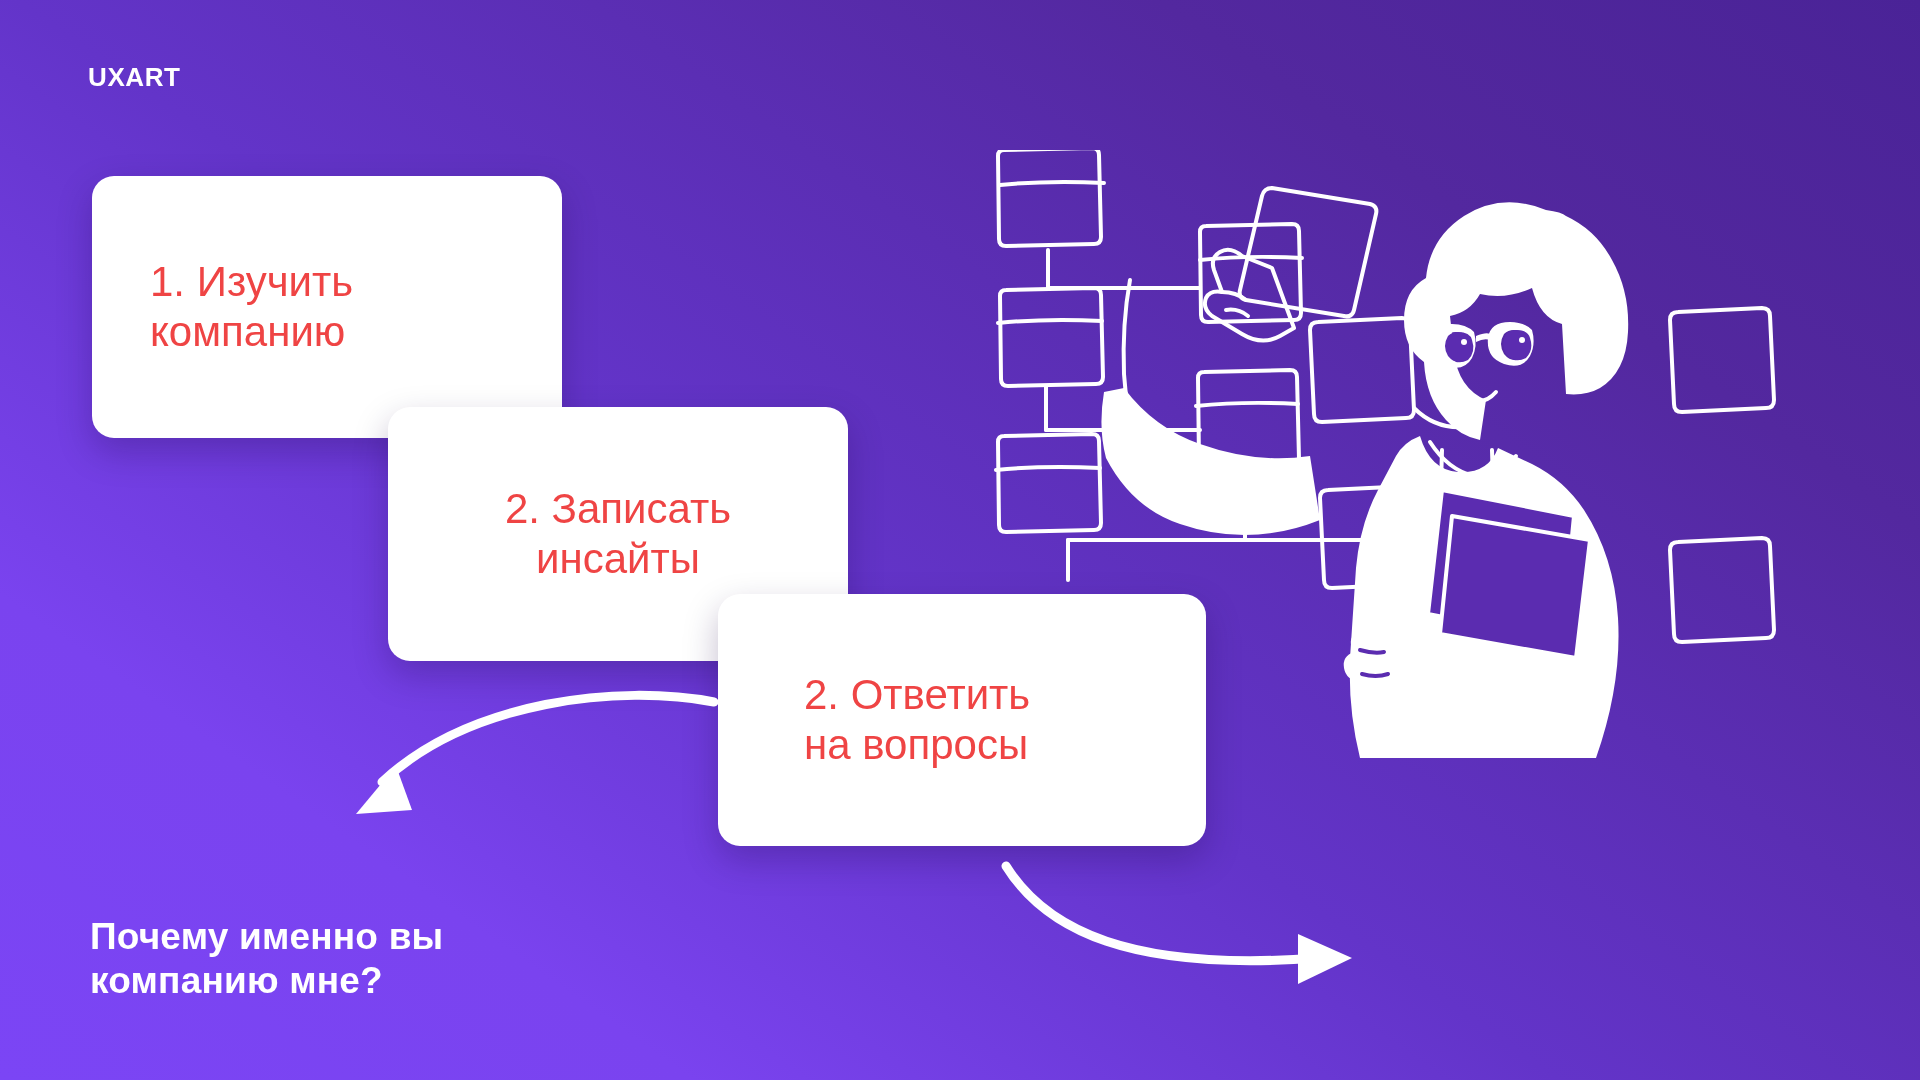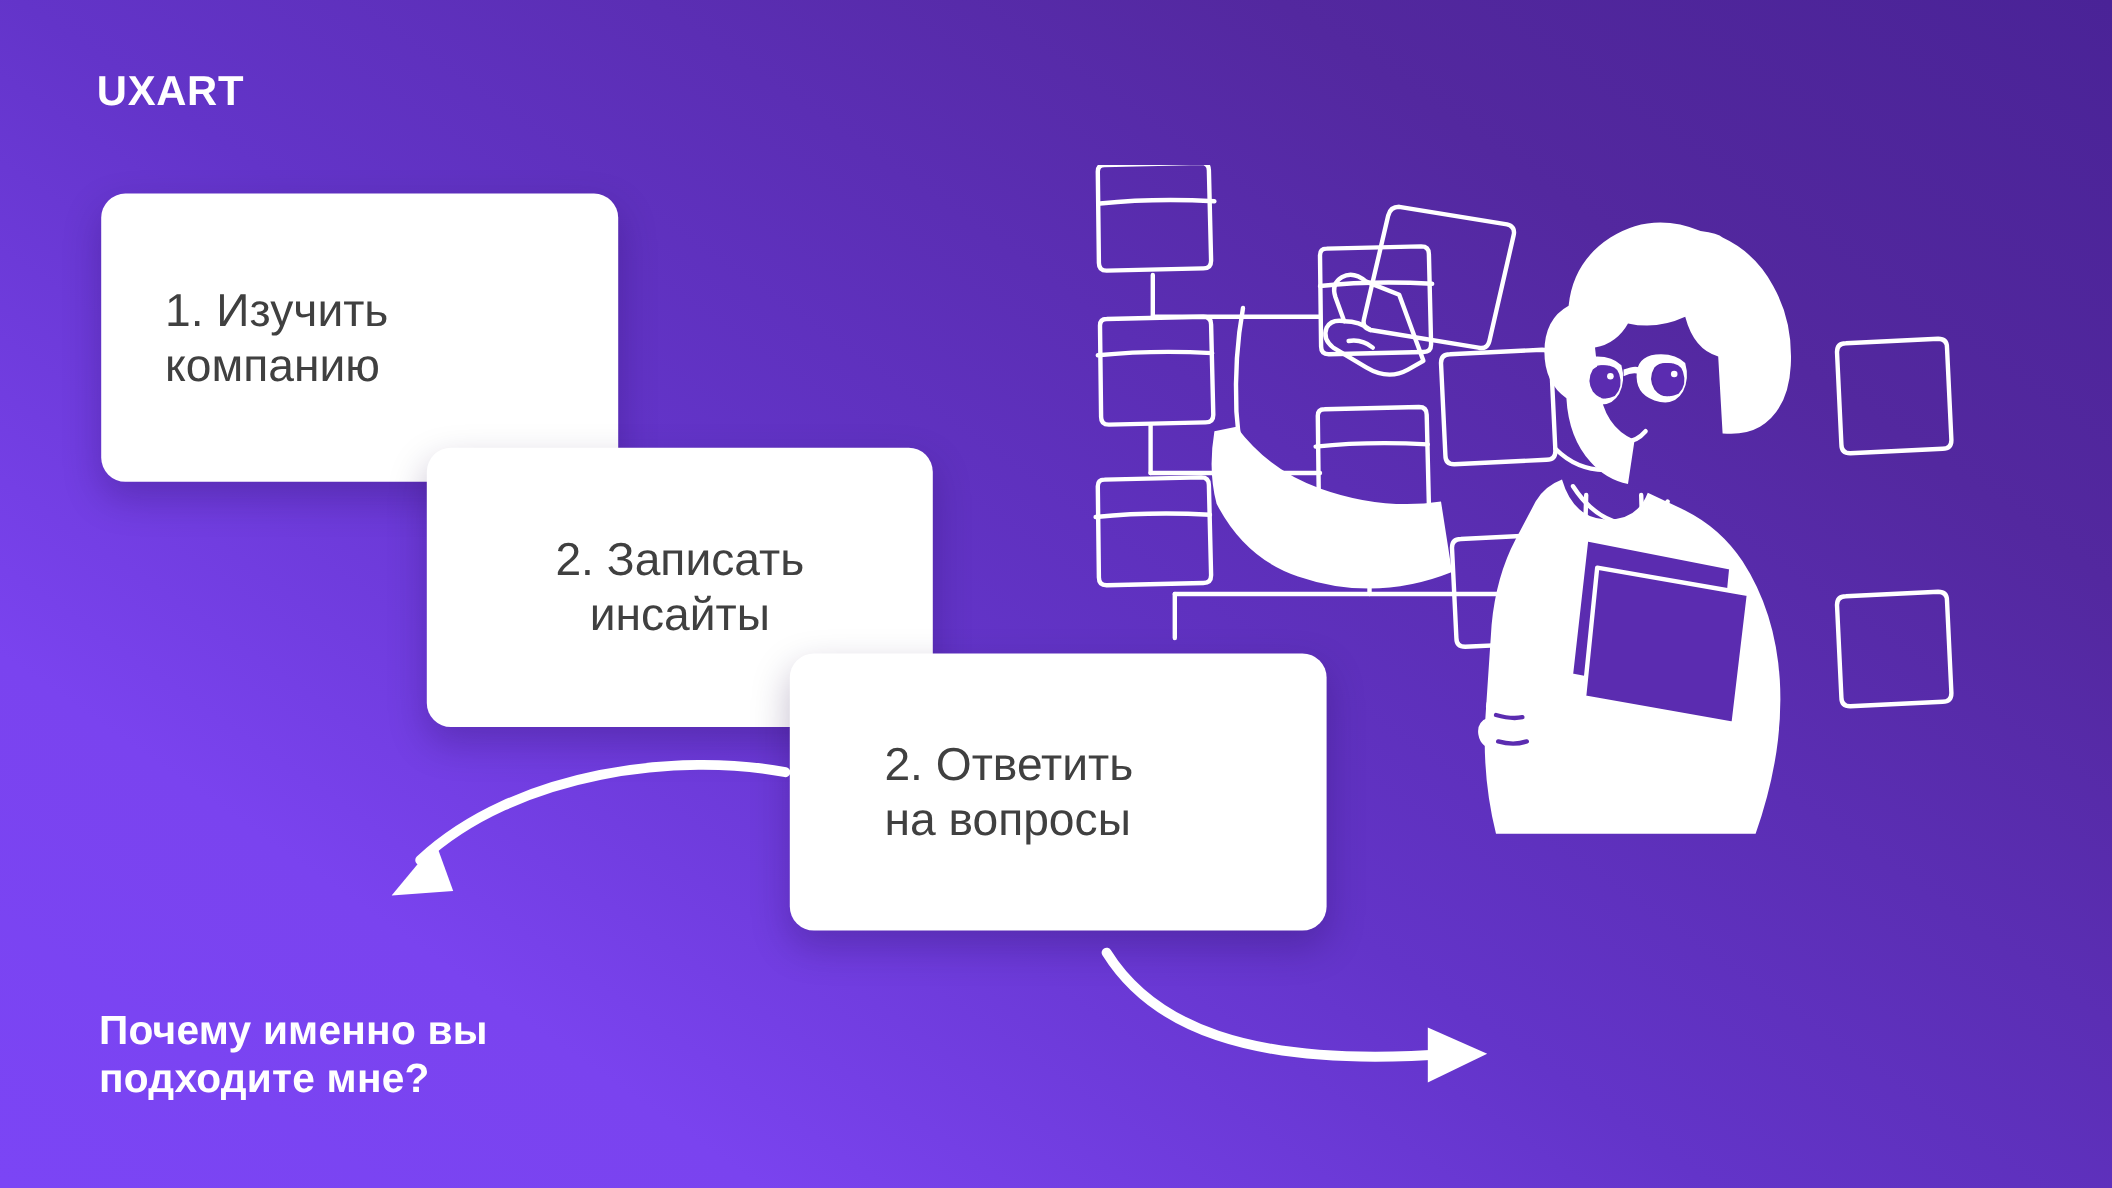--- a/index.html
+++ b/index.html
@@ -16,39 +16,39 @@
     
     background: linear-gradient(215deg, #4a2397 0%, #53289f 22%, #6334c9 55%, #7a43ef 80%, #7b45f5 100%);
   }
 
   
   #logo {
     position: absolute;
     left: 88px;
     top: 64px;
     color: #ffffff;
-    font-size: 38px;
+    font-size: 26px;
     font-weight: bold;
     letter-spacing: 0.6px;
     line-height: 1;
     white-space: nowrap;
   }
 
   
   .card {
     position: absolute;
     background: #ffffff;
     border-radius: 22px;
     box-shadow: 0 14px 34px rgba(30, 8, 70, 0.26);
     display: flex;
     align-items: center;
     box-sizing: border-box;
   }
   .card-text {
-    color: #404040;
+    color: #ef4444;
     font-size: 42px;
     line-height: 1.18;
     font-weight: 400;
     white-space: pre-line;
     width: 100%;
   }
 
   #card-1 { left: 92px;  top: 176px; width: 470px; height: 262px; padding: 0 58px; }
   #card-1 .card-text { text-align: left; }
 
@@ -216,15 +216,15 @@
     <path d="M424 12 C 330 -6 180 10 92 92" fill="none" stroke="#ffffff" stroke-width="9" stroke-linecap="round"></path>
     <path d="M106 76 L66 124 L122 120 Z" fill="#ffffff"></path>
   </svg>
 
   <svg class="arrow-svg" id="arrow-right" viewBox="0 0 380 140" xmlns="http://www.w3.org/2000/svg">
     <path d="M6 6 C 46 70 130 112 318 98" fill="none" stroke="#ffffff" stroke-width="9" stroke-linecap="round"></path>
     <path d="M298 74 L352 98 L298 124 Z" fill="#ffffff"></path>
   </svg>
 
   <div class="question" id="question-left">Почему именно вы
-подходите мне?</div>
+компанию мне?</div>
 
 </div>
 
 </body></html>

